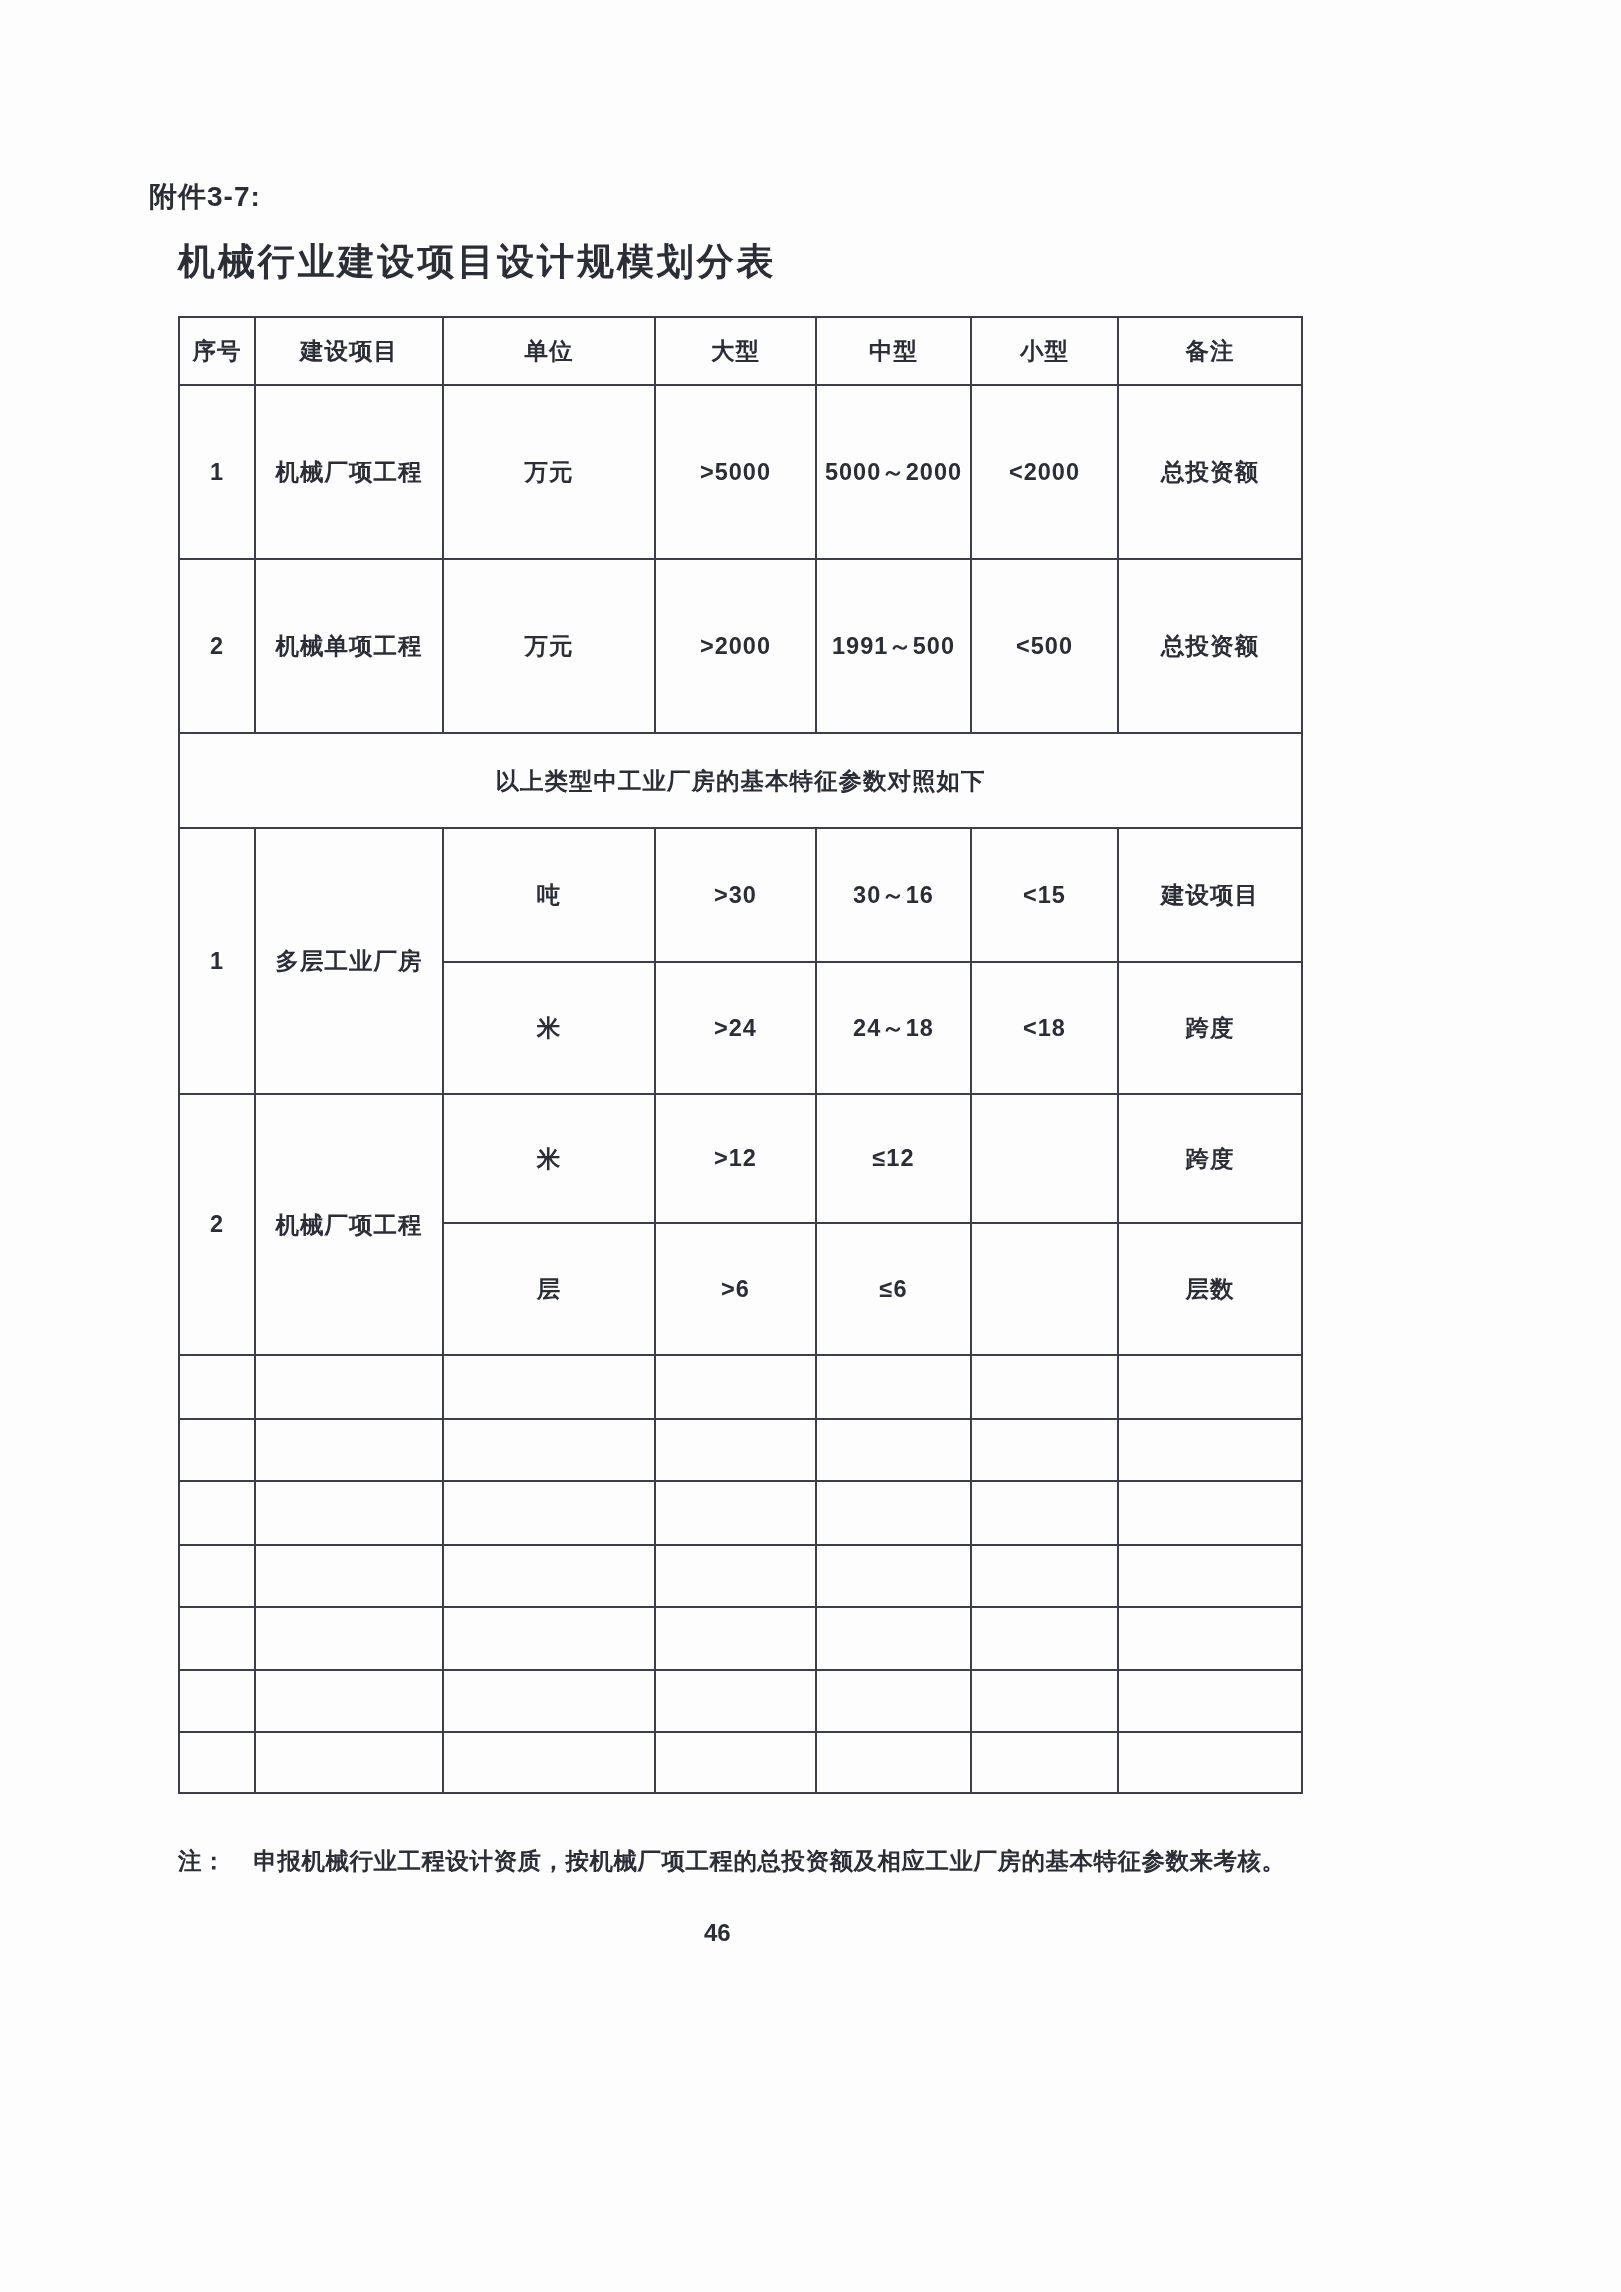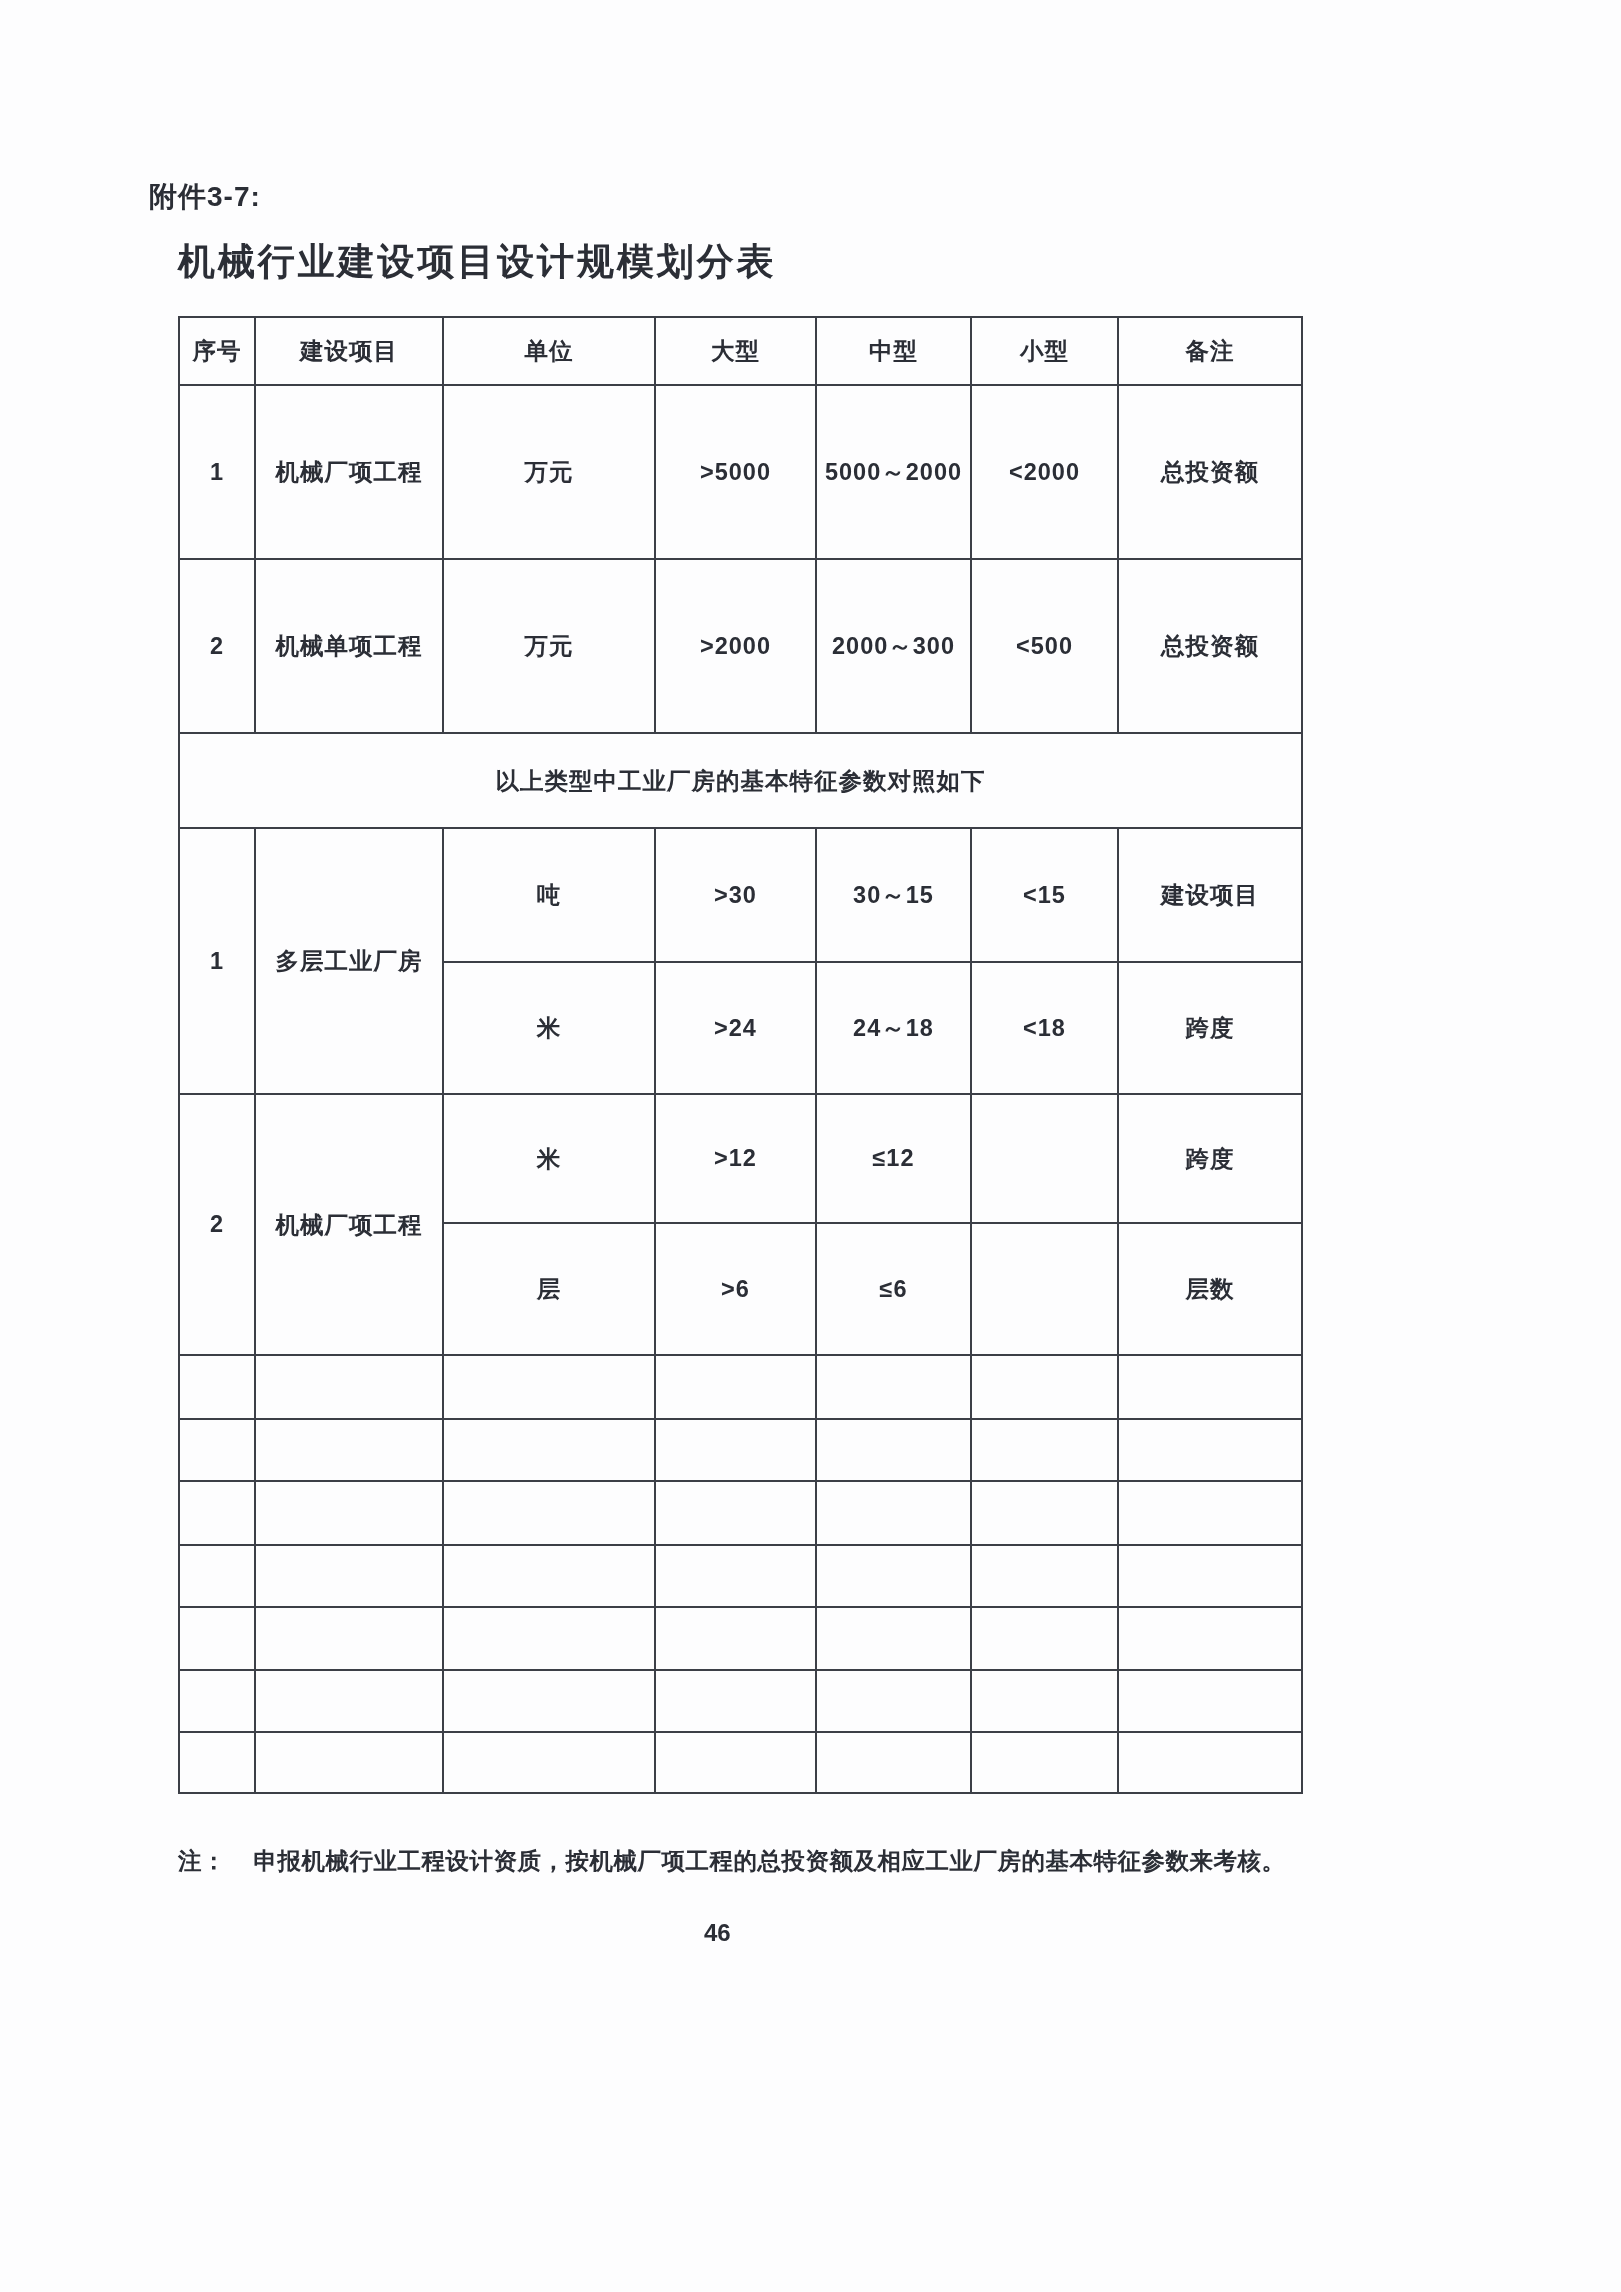--- a/index.html
+++ b/index.html
@@ -117,35 +117,35 @@
       <td>5000～2000</td>
       <td>&lt;2000</td>
       <td>总投资额</td>
     </tr>
 
     <tr style="height:174px">
       <td>2</td>
       <td>机械单项工程</td>
       <td>万元</td>
       <td>&gt;2000</td>
-      <td>2000～300</td>
+      <td>1991～500</td>
       <td>&lt;500</td>
       <td>总投资额</td>
     </tr>
 
     <tr style="height:95px">
       <td class="band-cell" colspan="7">以上类型中工业厂房的基本特征参数对照如下</td>
     </tr>
 
     <tr style="height:134px">
       <td rowspan="2">1</td>
       <td rowspan="2">多层工业厂房</td>
       <td>吨</td>
       <td>&gt;30</td>
-      <td>30～15</td>
+      <td>30～16</td>
       <td>&lt;15</td>
       <td>建设项目</td>
     </tr>
 
     <tr style="height:132px">
       <td>米</td>
       <td>&gt;24</td>
       <td>24～18</td>
       <td>&lt;18</td>
       <td>跨度</td>

